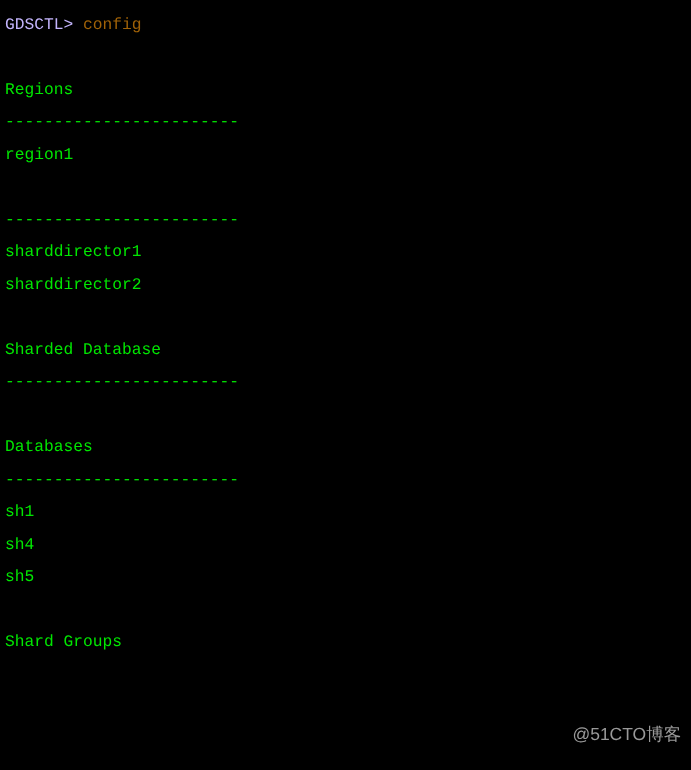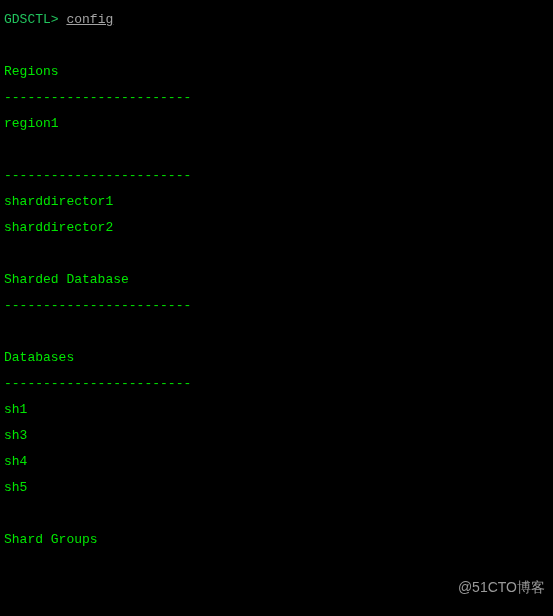--- a/index.html
+++ b/index.html
@@ -15,22 +15,22 @@
     font-family: "Consolas", "Courier New", monospace;
     font-size: 13px;
     line-height: 13px;
     color: #00e600;
     white-space: pre;
     padding: 0 4px;
     box-sizing: border-box;
     width: 553px;
   }
   .row { height: 13px; }
-  .prompt { color: #22c55e; }
-  .cmd { color: #a3a3a3; text-decoration: underline; }
+  .prompt { color: #c4b5fd; }
+  .cmd { color: #a16207; }
   .watermark {
     position: absolute;
     right: 8px;
     bottom: 19px;
     color: #aaa;
     font-family: sans-serif;
     font-size: 14px;
     opacity: 0.9;
   }
 </style>
@@ -47,21 +47,20 @@
 <div class="row">------------------------</div>
 <div class="row">sharddirector1</div>
 <div class="row">sharddirector2</div>
 <div class="row"> </div>
 <div class="row">Sharded Database</div>
 <div class="row">------------------------</div>
 <div class="row"> </div>
 <div class="row">Databases</div>
 <div class="row">------------------------</div>
 <div class="row">sh1</div>
-<div class="row">sh3</div>
 <div class="row">sh4</div>
 <div class="row">sh5</div>
 <div class="row"> </div>
 <div class="row">Shard Groups</div>
 
 
 
 
 
 

